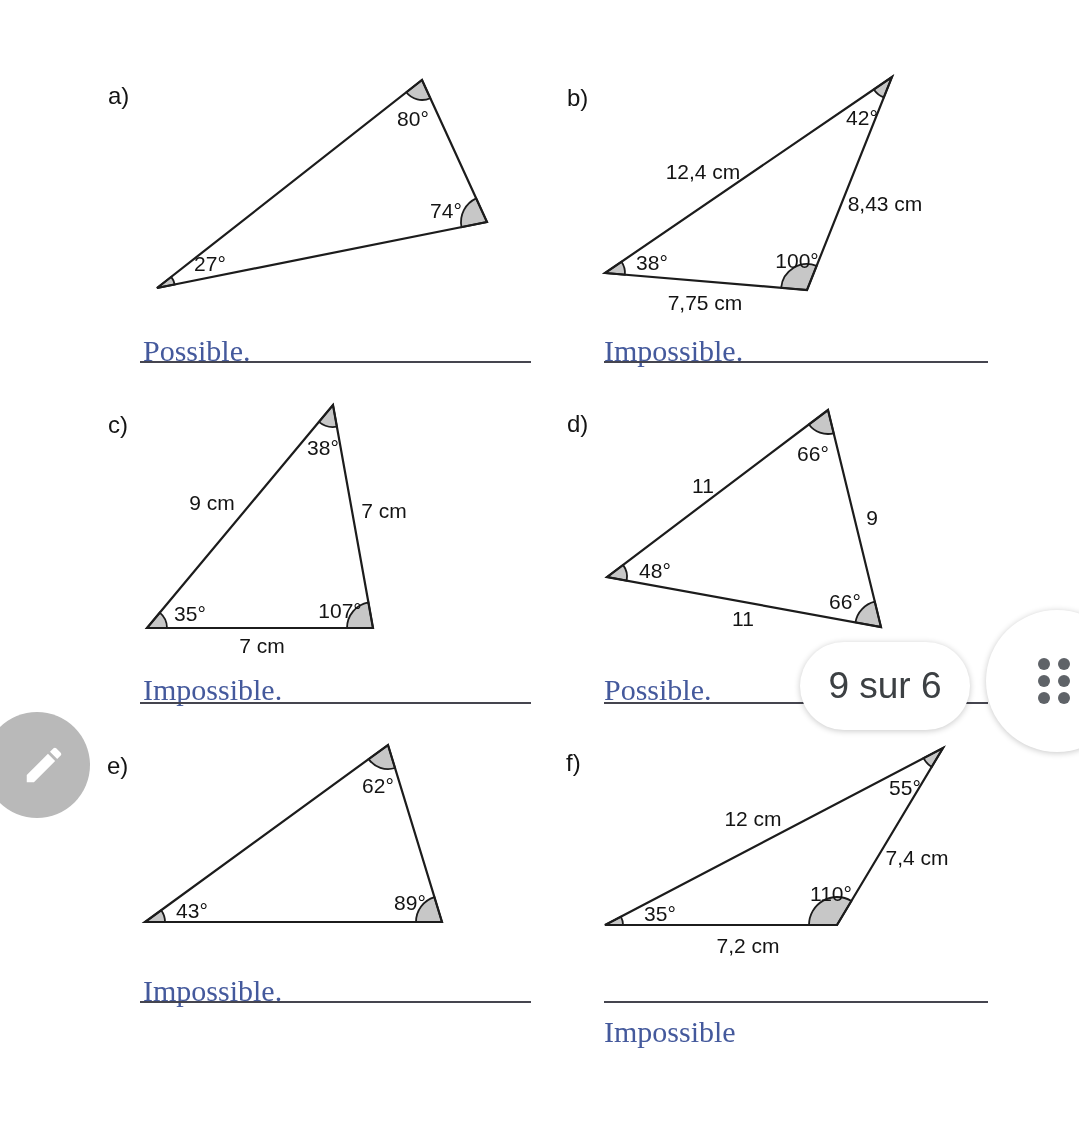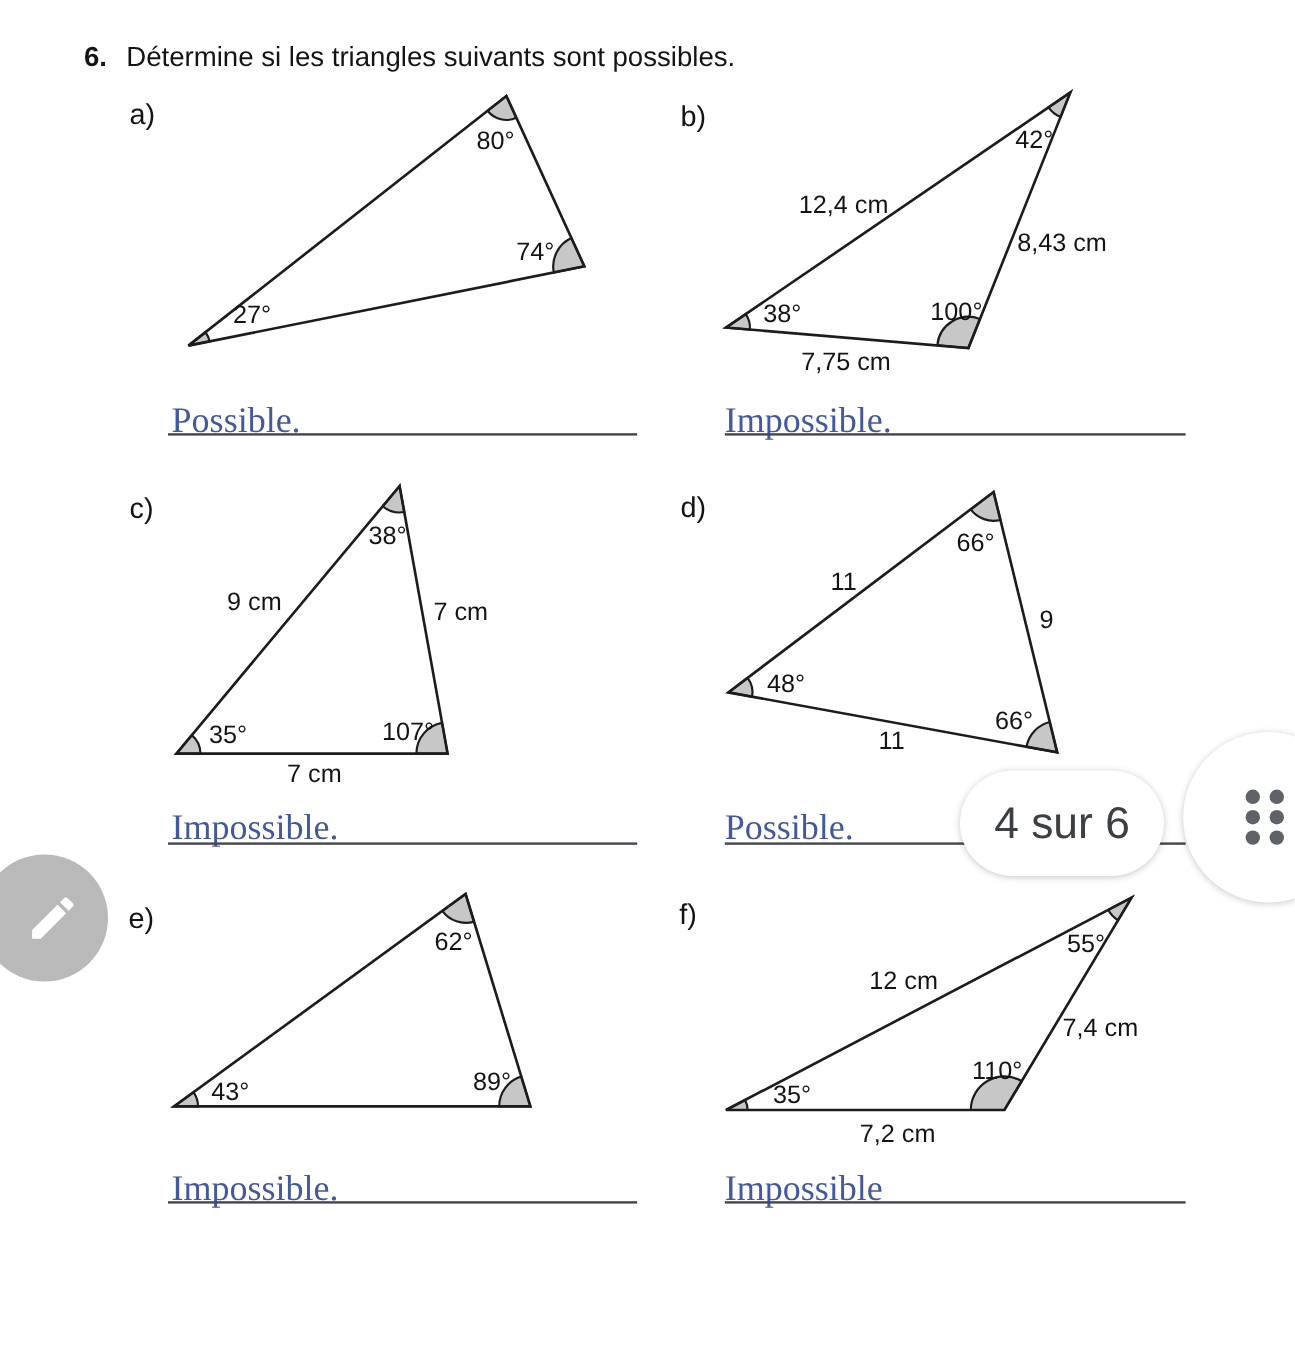--- a/index.html
+++ b/index.html
@@ -94,47 +94,44 @@
       <path d="M 851.4 901.0 A 28 28 0 0 0 809.0 925.0 L 837 925 Z" fill="#c7c7c7" stroke="#1c1c1c" stroke-width="1.8"></path>
       <polygon points="943,748 605,925 837,925" fill="none" stroke="#1c1c1c" stroke-width="2.2" stroke-linejoin="miter"></polygon>
       <text text-anchor="middle" dominant-baseline="central" font-size="21" font-family="&quot;Liberation Sans&quot;,sans-serif" fill="#141414" x="905" y="787">55°</text>
       <text text-anchor="middle" dominant-baseline="central" font-size="21" font-family="&quot;Liberation Sans&quot;,sans-serif" fill="#141414" x="660" y="913">35°</text>
       <text text-anchor="middle" dominant-baseline="central" font-size="21" font-family="&quot;Liberation Sans&quot;,sans-serif" fill="#141414" x="831" y="893">110°</text>
       <text text-anchor="middle" dominant-baseline="central" font-size="21" font-family="&quot;Liberation Sans&quot;,sans-serif" fill="#141414" x="753" y="818">12 cm</text>
       <text text-anchor="middle" dominant-baseline="central" font-size="21" font-family="&quot;Liberation Sans&quot;,sans-serif" fill="#141414" x="917" y="857">7,4 cm</text>
       <text text-anchor="middle" dominant-baseline="central" font-size="21" font-family="&quot;Liberation Sans&quot;,sans-serif" fill="#141414" x="748" y="945">7,2 cm</text>
     </svg>
 
-  <div class="title-row">
-    <span class="title-num">6.</span><span>Détermine si les triangles suivants sont possibles.</span>
-  </div>
 
   <div id="annotations">
       <div class="prob-letter" style="left: 108px; top: 82px;">a)</div>
       <div class="answer-text" style="left: 143px; top: 334px;">Possible.</div>
       <div class="answer-line" style="left: 140px; top: 361px; width: 391px;"></div>
       <div class="prob-letter" style="left: 567px; top: 84px;">b)</div>
       <div class="answer-text" style="left: 604px; top: 334px;">Impossible.</div>
       <div class="answer-line" style="left: 604px; top: 361px; width: 384px;"></div>
       <div class="prob-letter" style="left: 108px; top: 411px;">c)</div>
       <div class="answer-text" style="left: 143px; top: 673px;">Impossible.</div>
       <div class="answer-line" style="left: 140px; top: 702px; width: 391px;"></div>
       <div class="prob-letter" style="left: 567px; top: 410px;">d)</div>
       <div class="answer-text" style="left: 604px; top: 673px;">Possible.</div>
       <div class="answer-line" style="left: 604px; top: 702px; width: 384px;"></div>
       <div class="prob-letter" style="left: 107px; top: 752px;">e)</div>
       <div class="answer-text" style="left: 143px; top: 974px;">Impossible.</div>
       <div class="answer-line" style="left: 140px; top: 1001px; width: 391px;"></div>
       <div class="prob-letter" style="left: 566px; top: 749px;">f)</div>
-      <div class="answer-text" style="left: 604px; top: 974px; font-family: Liberation Serif, serif;">Impossible</div>
+      <div class="answer-text" style="left: 604px; top: 1015px; font-family: Liberation Serif, serif;">Impossible</div>
       <div class="answer-line" style="left: 604px; top: 1001px; width: 384px;"></div>
     </div>
 
   <div class="pill">
-    <span>4 sur 6</span>
+    <span>9 sur 6</span>
   </div>
 
   <div class="dots-fab">
     <div class="dots-grid">
       <div class="dot"></div>
         <div class="dot"></div>
       <div class="dot"></div>
         <div class="dot"></div>
       <div class="dot"></div>
         <div class="dot"></div>

